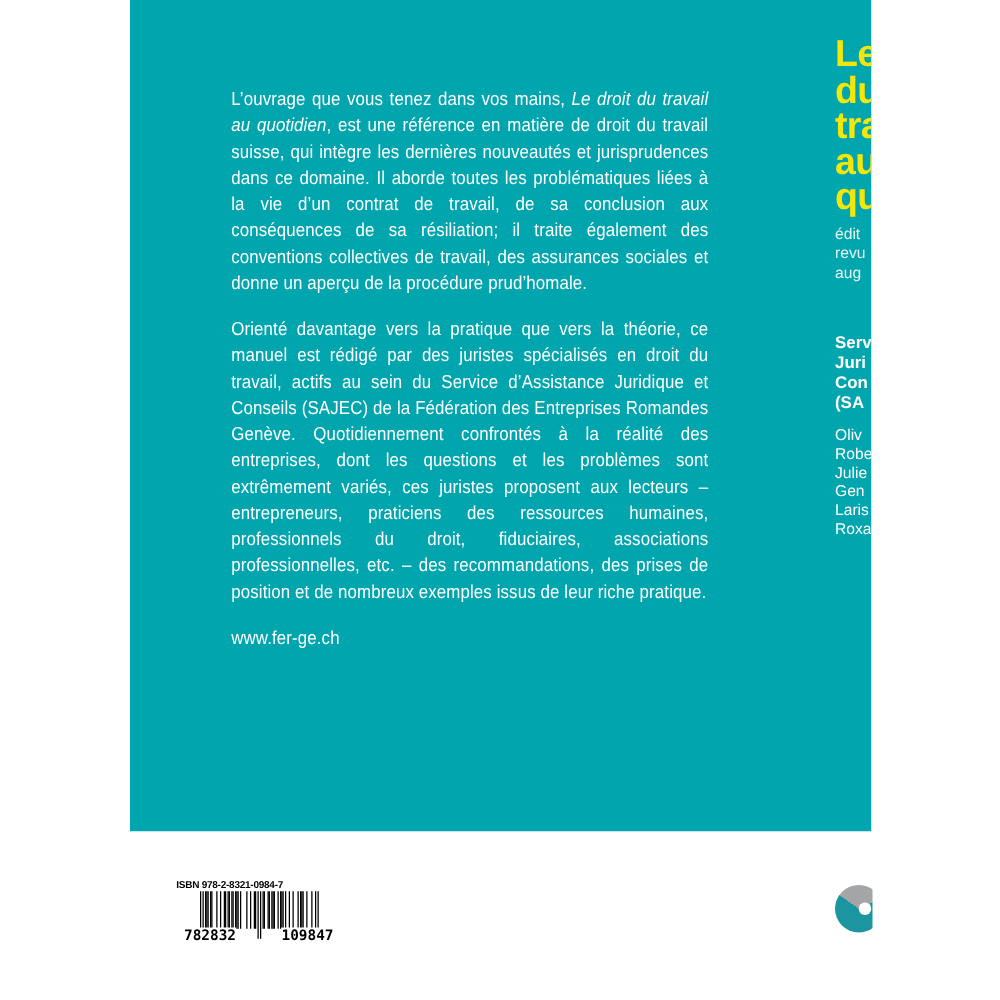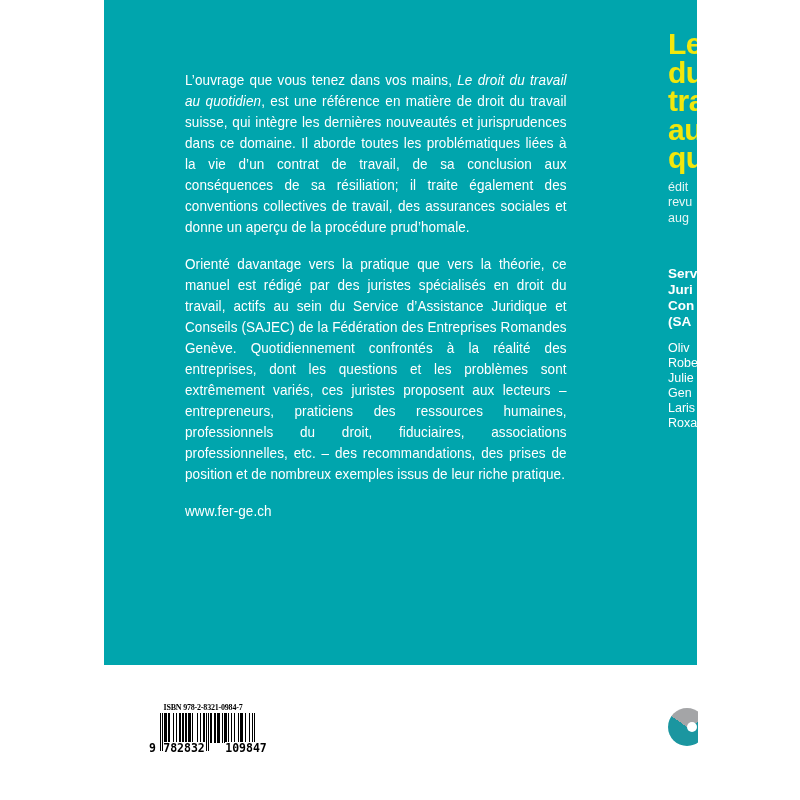--- a/index.html
+++ b/index.html
@@ -27,30 +27,30 @@
   
   .right-col{position:absolute;left:564px;top:0;width:150px;color:var(--text-white);}
   .cover-title{margin-top:30px;font-weight:bold;font-size:30px;line-height:28.5px;
                letter-spacing:-0.5px;color:var(--title-yellow);}
   .edition{margin-top:7px;font-size:12.5px;line-height:15.5px;color:#e6f6f5;}
   .department{margin-top:40px;font-size:13.5px;line-height:16px;font-weight:bold;}
   .authors{margin-top:11px;font-size:12.5px;line-height:15px;}
   
   .barcode-box{position:absolute;left:141px;top:700px;width:124px;height:58px;
                background:#ffffff;}
-  .isbn{font-family:Liberation Serif, serif;font-weight:bold;font-size:8px;
-        letter-spacing:-0.2px;text-align:center;color:#000;margin-top:3px;
+  .isbn{font-family:Liberation Sans, sans-serif;font-weight:bold;font-size:8px;
+        letter-spacing:-0.2px;text-align:left;color:#000;margin-top:3px;
         white-space:nowrap;}
   .bars{position:absolute;left:19px;top:13px;width:95px;height:38px;}
   .bars div{position:absolute;top:0;width:1px;background:#000;}
   .digits{position:absolute;top:42px;height:13px;font-family:"DejaVu Sans Mono", monospace;
           font-weight:bold;font-size:11.5px;line-height:13px;color:#000;background:#ffffff;
           white-space:nowrap;}
   .dg-first{left:8px;}
-  .dg-left{left:22px;width:42px;text-align:center;}
+  .dg-left{left:6px;width:42px;text-align:center;}
   .dg-right{left:84px;width:42px;text-align:center;}
   
   .logo-clip{position:absolute;left:668px;top:705px;width:30px;height:44px;overflow:hidden;}
   .logo-circle{position:absolute;left:0;top:3px;width:38px;height:38px;border-radius:50%;
                background:conic-gradient(from 305deg, var(--logo-gray) 0deg 120deg,
                                          var(--logo-teal) 120deg 360deg);}
   .logo-dot{position:absolute;left:19px;top:14px;width:10px;height:10px;border-radius:50%;
             background:#ffffff;}
 </style>
 </head>

